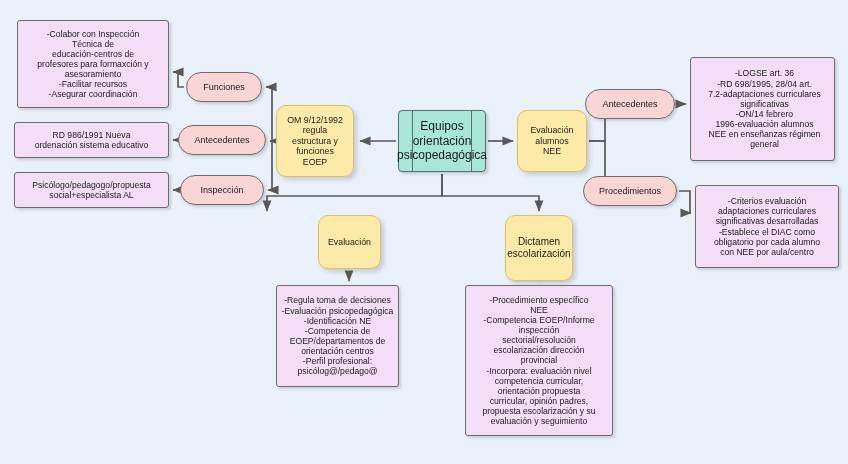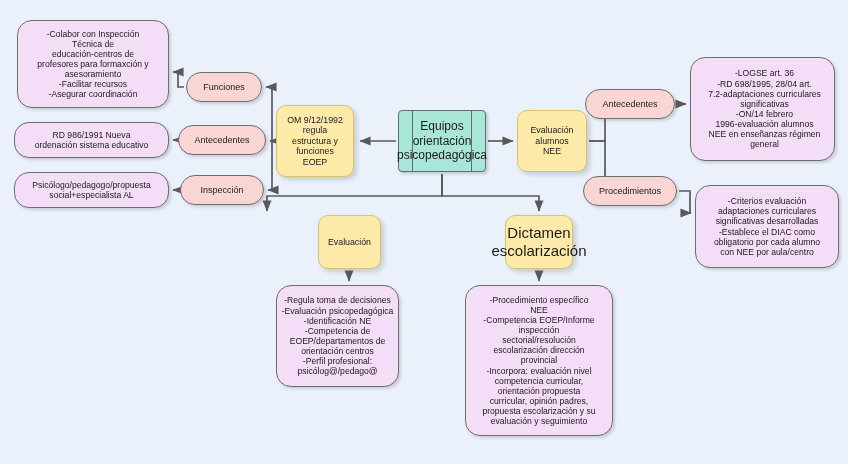--- a/index.html
+++ b/index.html
@@ -33,21 +33,21 @@
     border: 1.4px solid #6b6b6b;
     box-shadow: 2px 2px 3px rgba(80,80,90,0.22);
     line-height: 1.18;
     white-space: pre-line;
     padding: 2px 4px;
     z-index: 2;
   }
   .n-pink {
     background: #f4ddf7;
     border-color: #6e6e6e;
-    border-radius: 15px;
+    border-radius: 3px;
   }
   .n-pill {
     background: #f9d5d3;
     border-color: #6e6e6e;
     border-radius: 26px;
   }
   .n-yellow {
     background: #fdeaa8;
     border-color: #d9c26c;
     border-radius: 10px;
@@ -167,21 +167,21 @@
 
   <div class="node n-pink" style="left:695px;top:185px;width:144px;height:83px;font-size:8.6px;">-Criterios evaluación
 adaptaciones curriculares
 significativas desarrolladas
 -Establece el DIAC como
 obligatorio por cada alumno
 con NEE por aula/centro</div>
 
   <div class="node n-yellow" style="left:318px;top:215px;width:63px;height:54px;font-size:8.8px;">Evaluación</div>
 
-  <div class="node n-yellow" style="left:505px;top:215px;width:68px;height:54px;font-size:15px;">Dictamen
+  <div class="node n-yellow" style="left:505px;top:215px;width:68px;height:66px;font-size:10px;">Dictamen
 escolarización</div>
 
   <div class="node n-pink" style="left:276px;top:285px;width:123px;height:102px;font-size:8.6px;">-Regula toma de decisiones
 -Evaluación psicopedagógica
 -Identificación NE
 -Competencia de
 EOEP/departamentos de
 orientación centros
 -Perfil profesional:
 psicólog@/pedago@</div>

